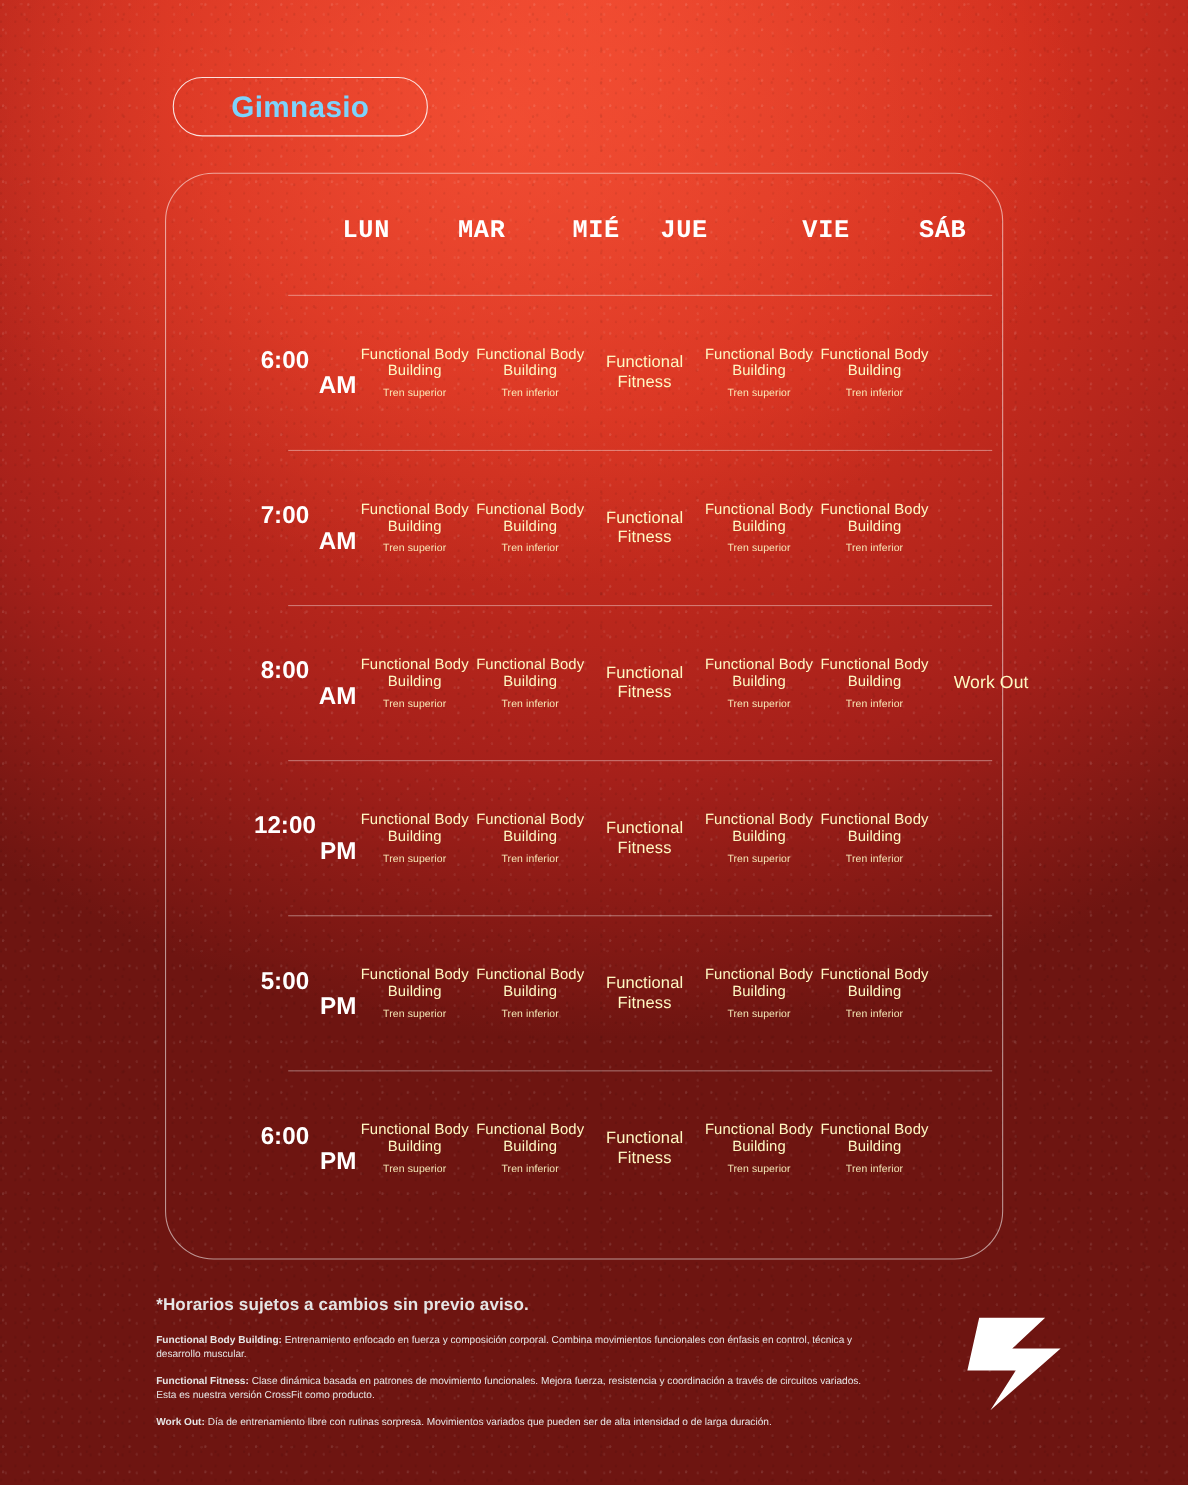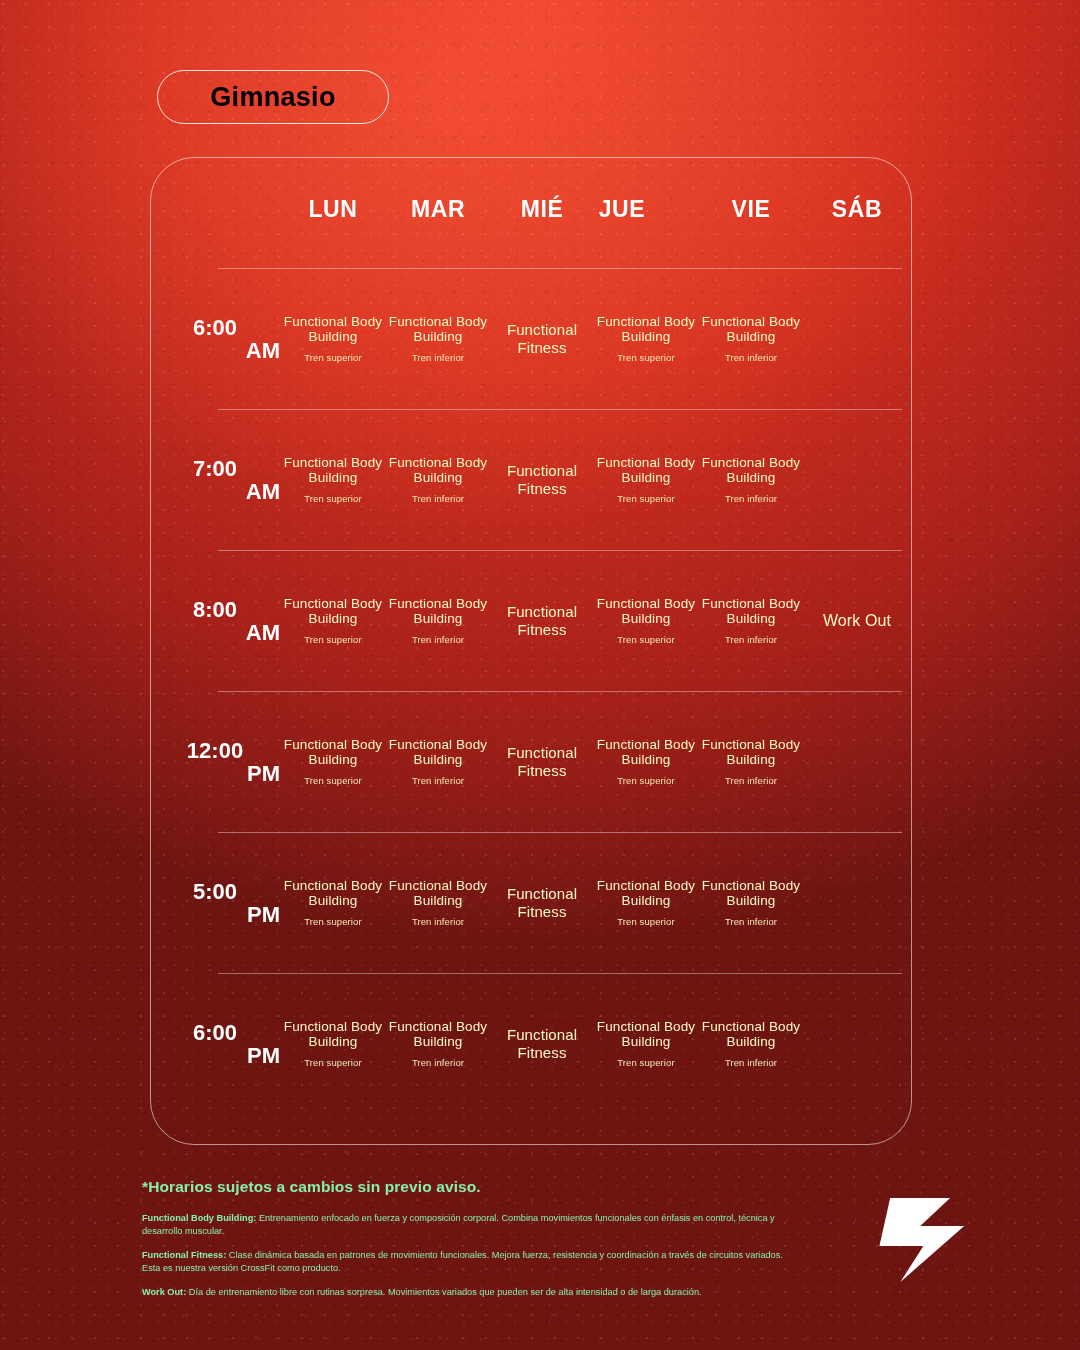--- a/index.html
+++ b/index.html
@@ -44,21 +44,21 @@
   
   #title-pill {
     position: absolute;
     left: 157px; top: 70px;
     width: 232px; height: 54px;
     border: 1.6px solid rgba(255,255,255,0.85);
     border-radius: 27px;
     display: flex; align-items: center; justify-content: center;
   }
   #title-pill .t {
-    color: #000000;
+    color: #7dd3fc;
     font-size: 27px;
     font-weight: bold;
     letter-spacing: 0.3px;
   }
 
   
   #card {
     position: absolute;
     left: 150px; top: 157px;
     width: 762px; height: 988px;
@@ -80,31 +80,33 @@
   #days .day {
     position: absolute;
     top: 0;
     text-align: center;
     color: #fff;
     font-size: 23px;
     font-weight: bold;
     letter-spacing: 0.6px;
     transform: translateX(-50%);
     white-space: nowrap;
+    font-family: Liberation Mono, monospace;
   }
 
   
   #rows {
     position: absolute;
     left: 150px; top: 268px;
     width: 762px;
   }
   .row {
     position: relative;
     height: 141px;
+    margin-left: 44px;
   }
   .rule {
     position: absolute;
     left: 68px; right: 10px;
     top: 0;
     height: 1px;
     background: rgba(255,255,255,0.38);
   }
   .time {
     position: absolute;
@@ -144,21 +146,21 @@
     opacity: 0.92;
     letter-spacing: 0.1px;
   }
   .cell .name.wo { font-size: 16px; line-height: 1.22; }
 
   
   #footer {
     position: absolute;
     left: 142px; top: 1178px;
     width: 660px;
-    color: #86efac;
+    color: #e5e5e5;
   }
   #footer .note {
     font-size: 15.5px;
     font-weight: bold;
     letter-spacing: 0.1px;
     margin-bottom: 16px;
   }
   #footer .defn {
     font-size: 9.2px;
     line-height: 1.42;

